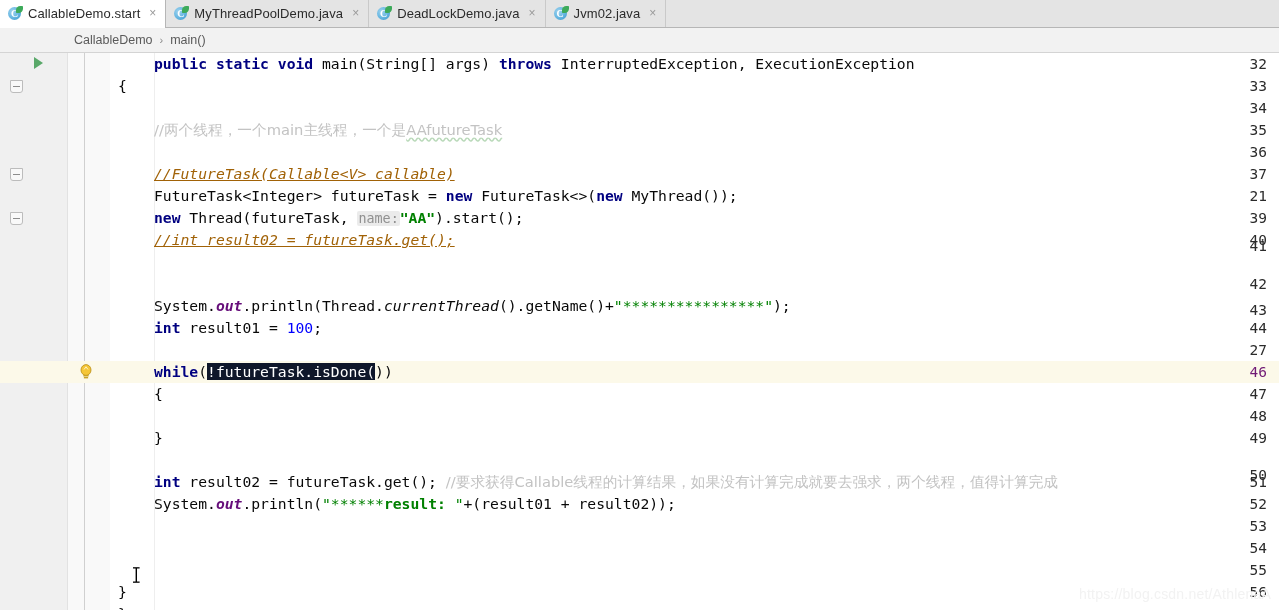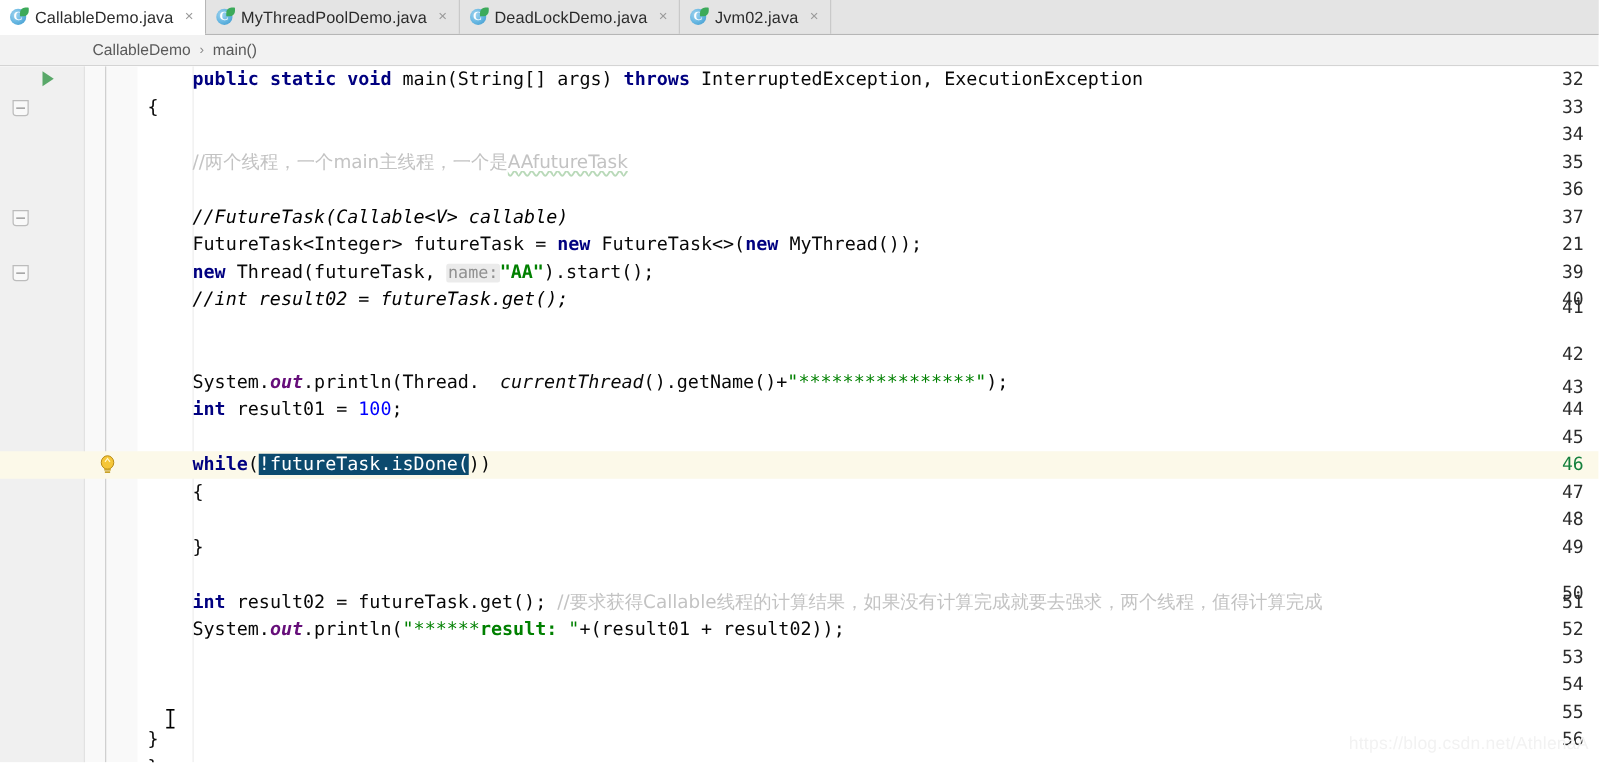--- a/index.html
+++ b/index.html
@@ -108,21 +108,21 @@
   .row { position: absolute; left: 0; right: 0; height: 22px; }
   .rowhl { background: #fcf9e9; }
 
   .lnum {
     position: absolute; right: 0; width: 62px; height: 22px;
     text-align: right; padding-right: 12px;
     font-family: "DejaVu Sans Mono", monospace;
     font-size: 14.5px; line-height: 22px;
     color: #2b2b2b;
   }
-  .lnum.hl { color: #15803d; }
+  .lnum.hl { color: #701a75; }
 
   .foldmark {
     position: absolute; left: 10px; width: 13px; height: 13px;
     border: 1px solid #bcbcbc; background: #f9f9f9;
   }
   .foldmark::after {
     content: ""; position: absolute; left: 2px; top: 5px; width: 7px; height: 1px;
     background: #8d8d8d;
   }
   .foldmark.pointed {
@@ -150,34 +150,34 @@
     color: #080808;
     padding-left: 44px;
   }
   .code.ind0 { padding-left: 8px; }
   .code.ind1 { padding-left: 44px; }
 
   .kw   { color: #000080; font-weight: bold; }
   .str  { color: #008000; }
   .strb { color: #008000; font-weight: bold; }
   .num  { color: #0000ff; }
-  .cmt  { color: #000000; font-style: italic; }
+  .cmt  { color: #a16207; font-style: italic; text-decoration: underline; }
   .cmtz { color: #c3c3c3; font-family: "DejaVu Sans", sans-serif; }
   .stat { color: #660e7a; font-style: italic; font-weight: bold; }
-  .ital { color: #080808; font-style: italic; margin-left: 16px; }
+  .ital { color: #080808; font-style: italic; }
   .hint {
     color: #909090; background: #ebebeb;
     border-radius: 2px; padding: 0 1px;
     font-size: 13.4px;
   }
   .squig {
     text-decoration: underline wavy #b9d9b9;
     text-underline-offset: 2px;
   }
-  .sel { background: #0c4a6e; color: #ffffff; }
+  .sel { background: #0f172a; color: #ffffff; }
 
   .mousecursor {
     position: absolute; left: 132px; top: 513px;
     width: 9px; height: 18px;
   }
   .watermark {
     position: absolute; right: 8px; bottom: 8px;
     font-size: 14px; color: #f2f2f2;
     font-family: "Liberation Sans", sans-serif;
     letter-spacing: 0.2px;
@@ -193,21 +193,21 @@
 
 <div id="app">
 
   <div class="tabbar">
     <div class="tab active">
       <span class="tab-icon">
         <span class="disc"></span>
           <span class="cee">C</span>
           <span class="leaf"></span>
       </span>
-      <span class="tab-label">CallableDemo.java</span>
+      <span class="tab-label">CallableDemo.start</span>
       <span class="tab-close">×</span>
     </div>
     <div class="tab">
       <span class="tab-icon">
         <span class="disc"></span>
           <span class="cee">C</span>
           <span class="leaf"></span>
       </span>
       <span class="tab-label">MyThreadPoolDemo.java</span>
       <span class="tab-close">×</span>
@@ -255,21 +255,21 @@
     <div class="lnum" style="top:66px;">35</div>
     <div class="lnum" style="top:88px;">36</div>
     <div class="lnum" style="top:110px;">37</div>
     <div class="lnum" style="top:132px;">21</div>
     <div class="lnum" style="top:154px;">39</div>
     <div class="lnum" style="top:176px;">40</div>
     <div class="lnum" style="top:182px;">41</div>
     <div class="lnum" style="top:220px;">42</div>
     <div class="lnum" style="top:246px;">43</div>
     <div class="lnum" style="top:264px;">44</div>
-    <div class="lnum" style="top:286px;">45</div>
+    <div class="lnum" style="top:286px;">27</div>
     <div class="lnum hl" style="top:308px;">46</div>
     <div class="lnum" style="top:330px;">47</div>
     <div class="lnum" style="top:352px;">48</div>
     <div class="lnum" style="top:374px;">49</div>
     <div class="lnum" style="top:396px;margin-top:15px;">50</div>
     <div class="lnum" style="top:418px;">51</div>
     <div class="lnum" style="top:440px;">52</div>
     <div class="lnum" style="top:462px;">53</div>
     <div class="lnum" style="top:484px;">54</div>
     <div class="lnum" style="top:506px;">55</div>

